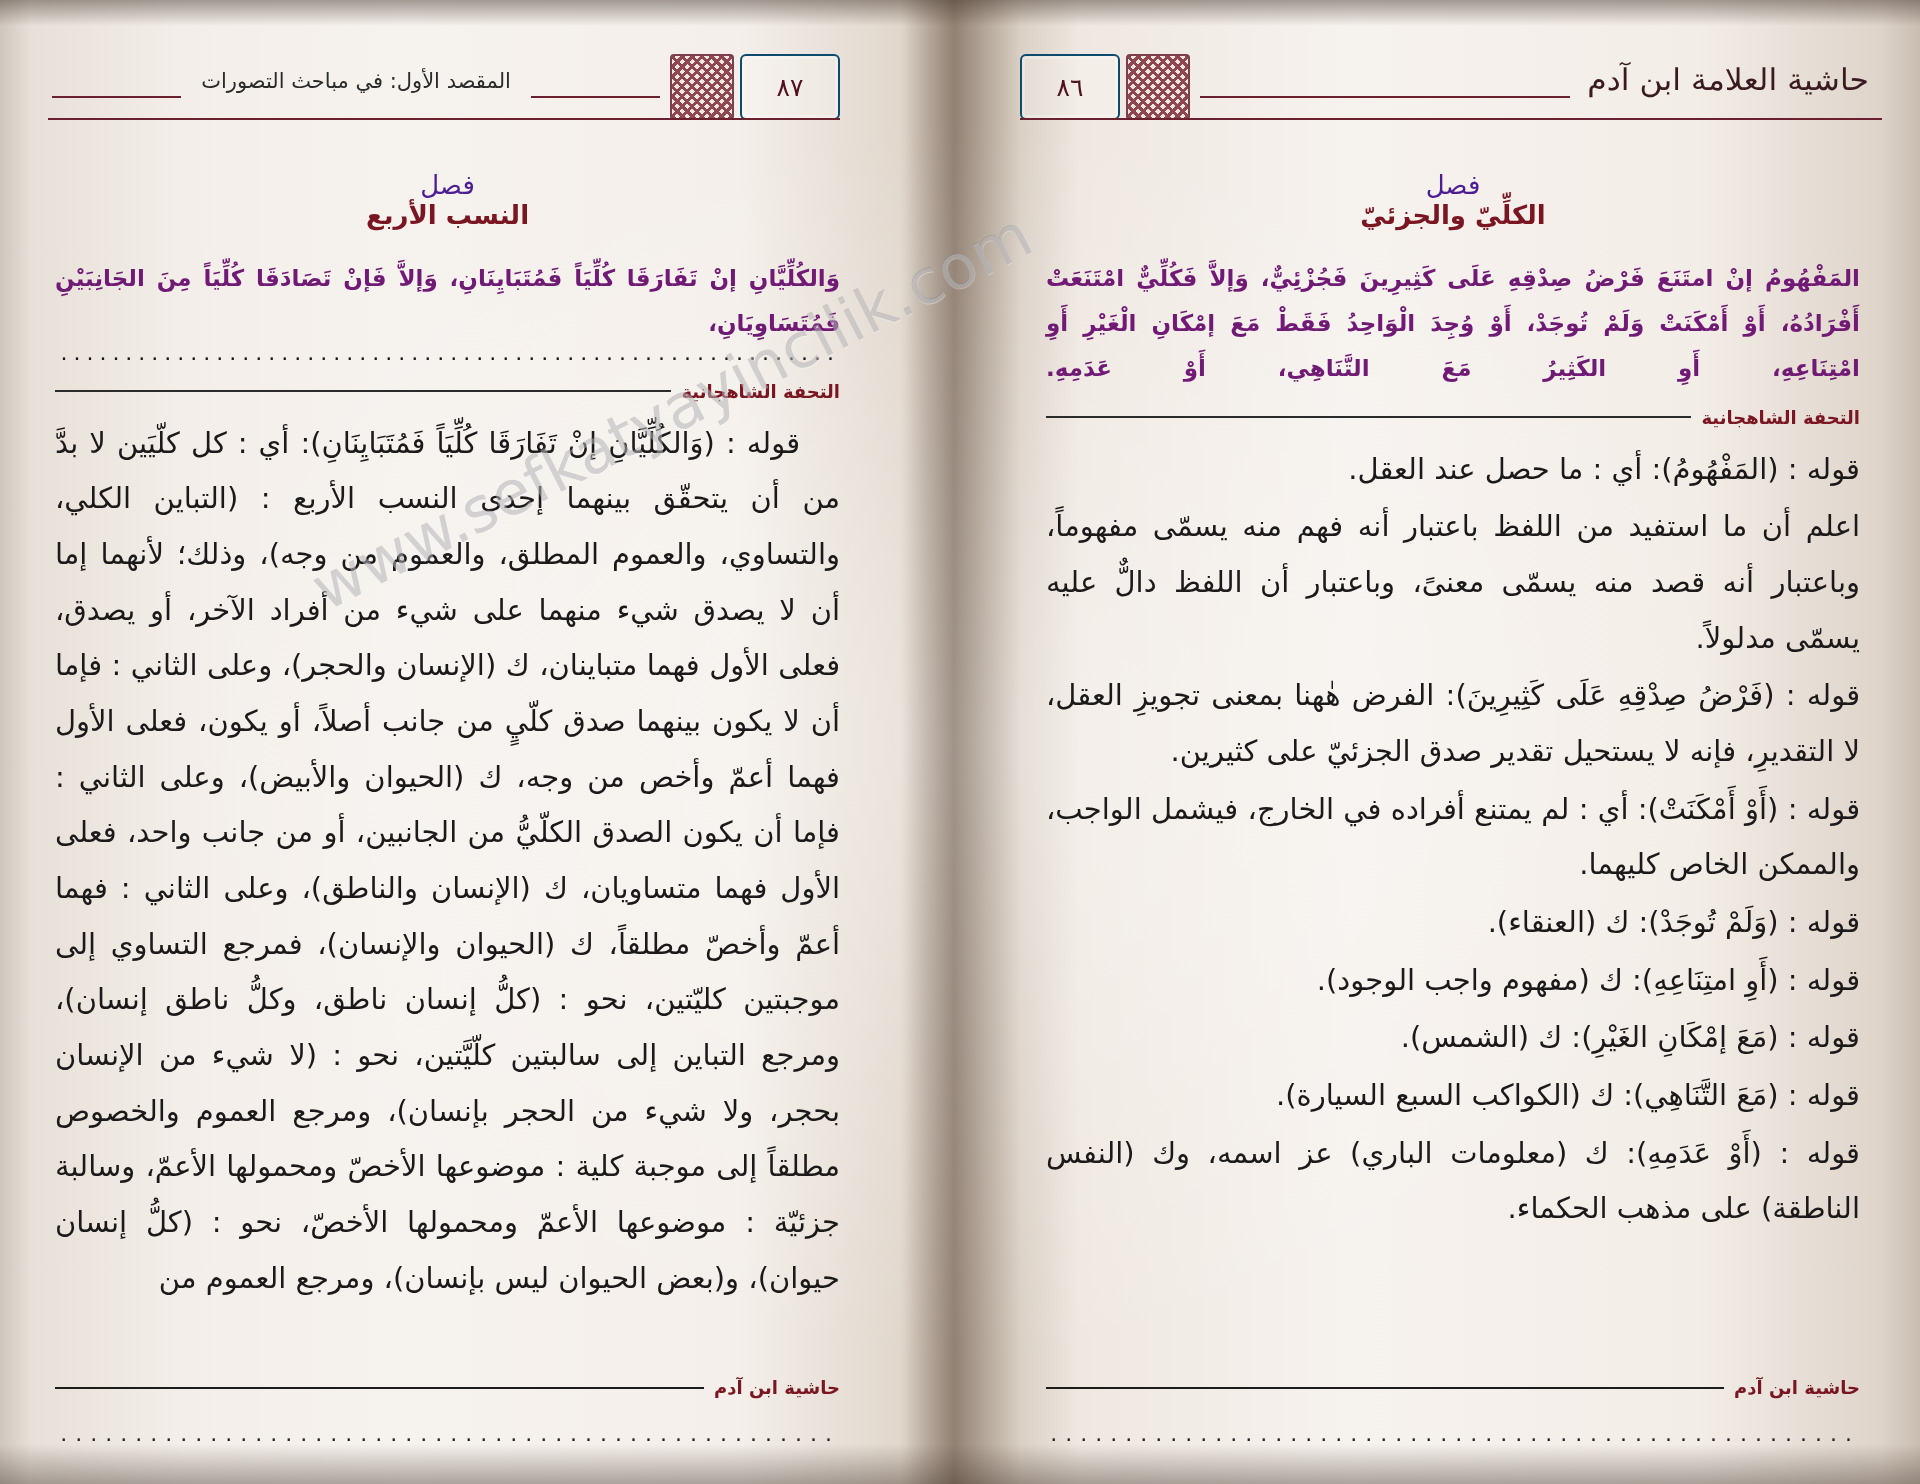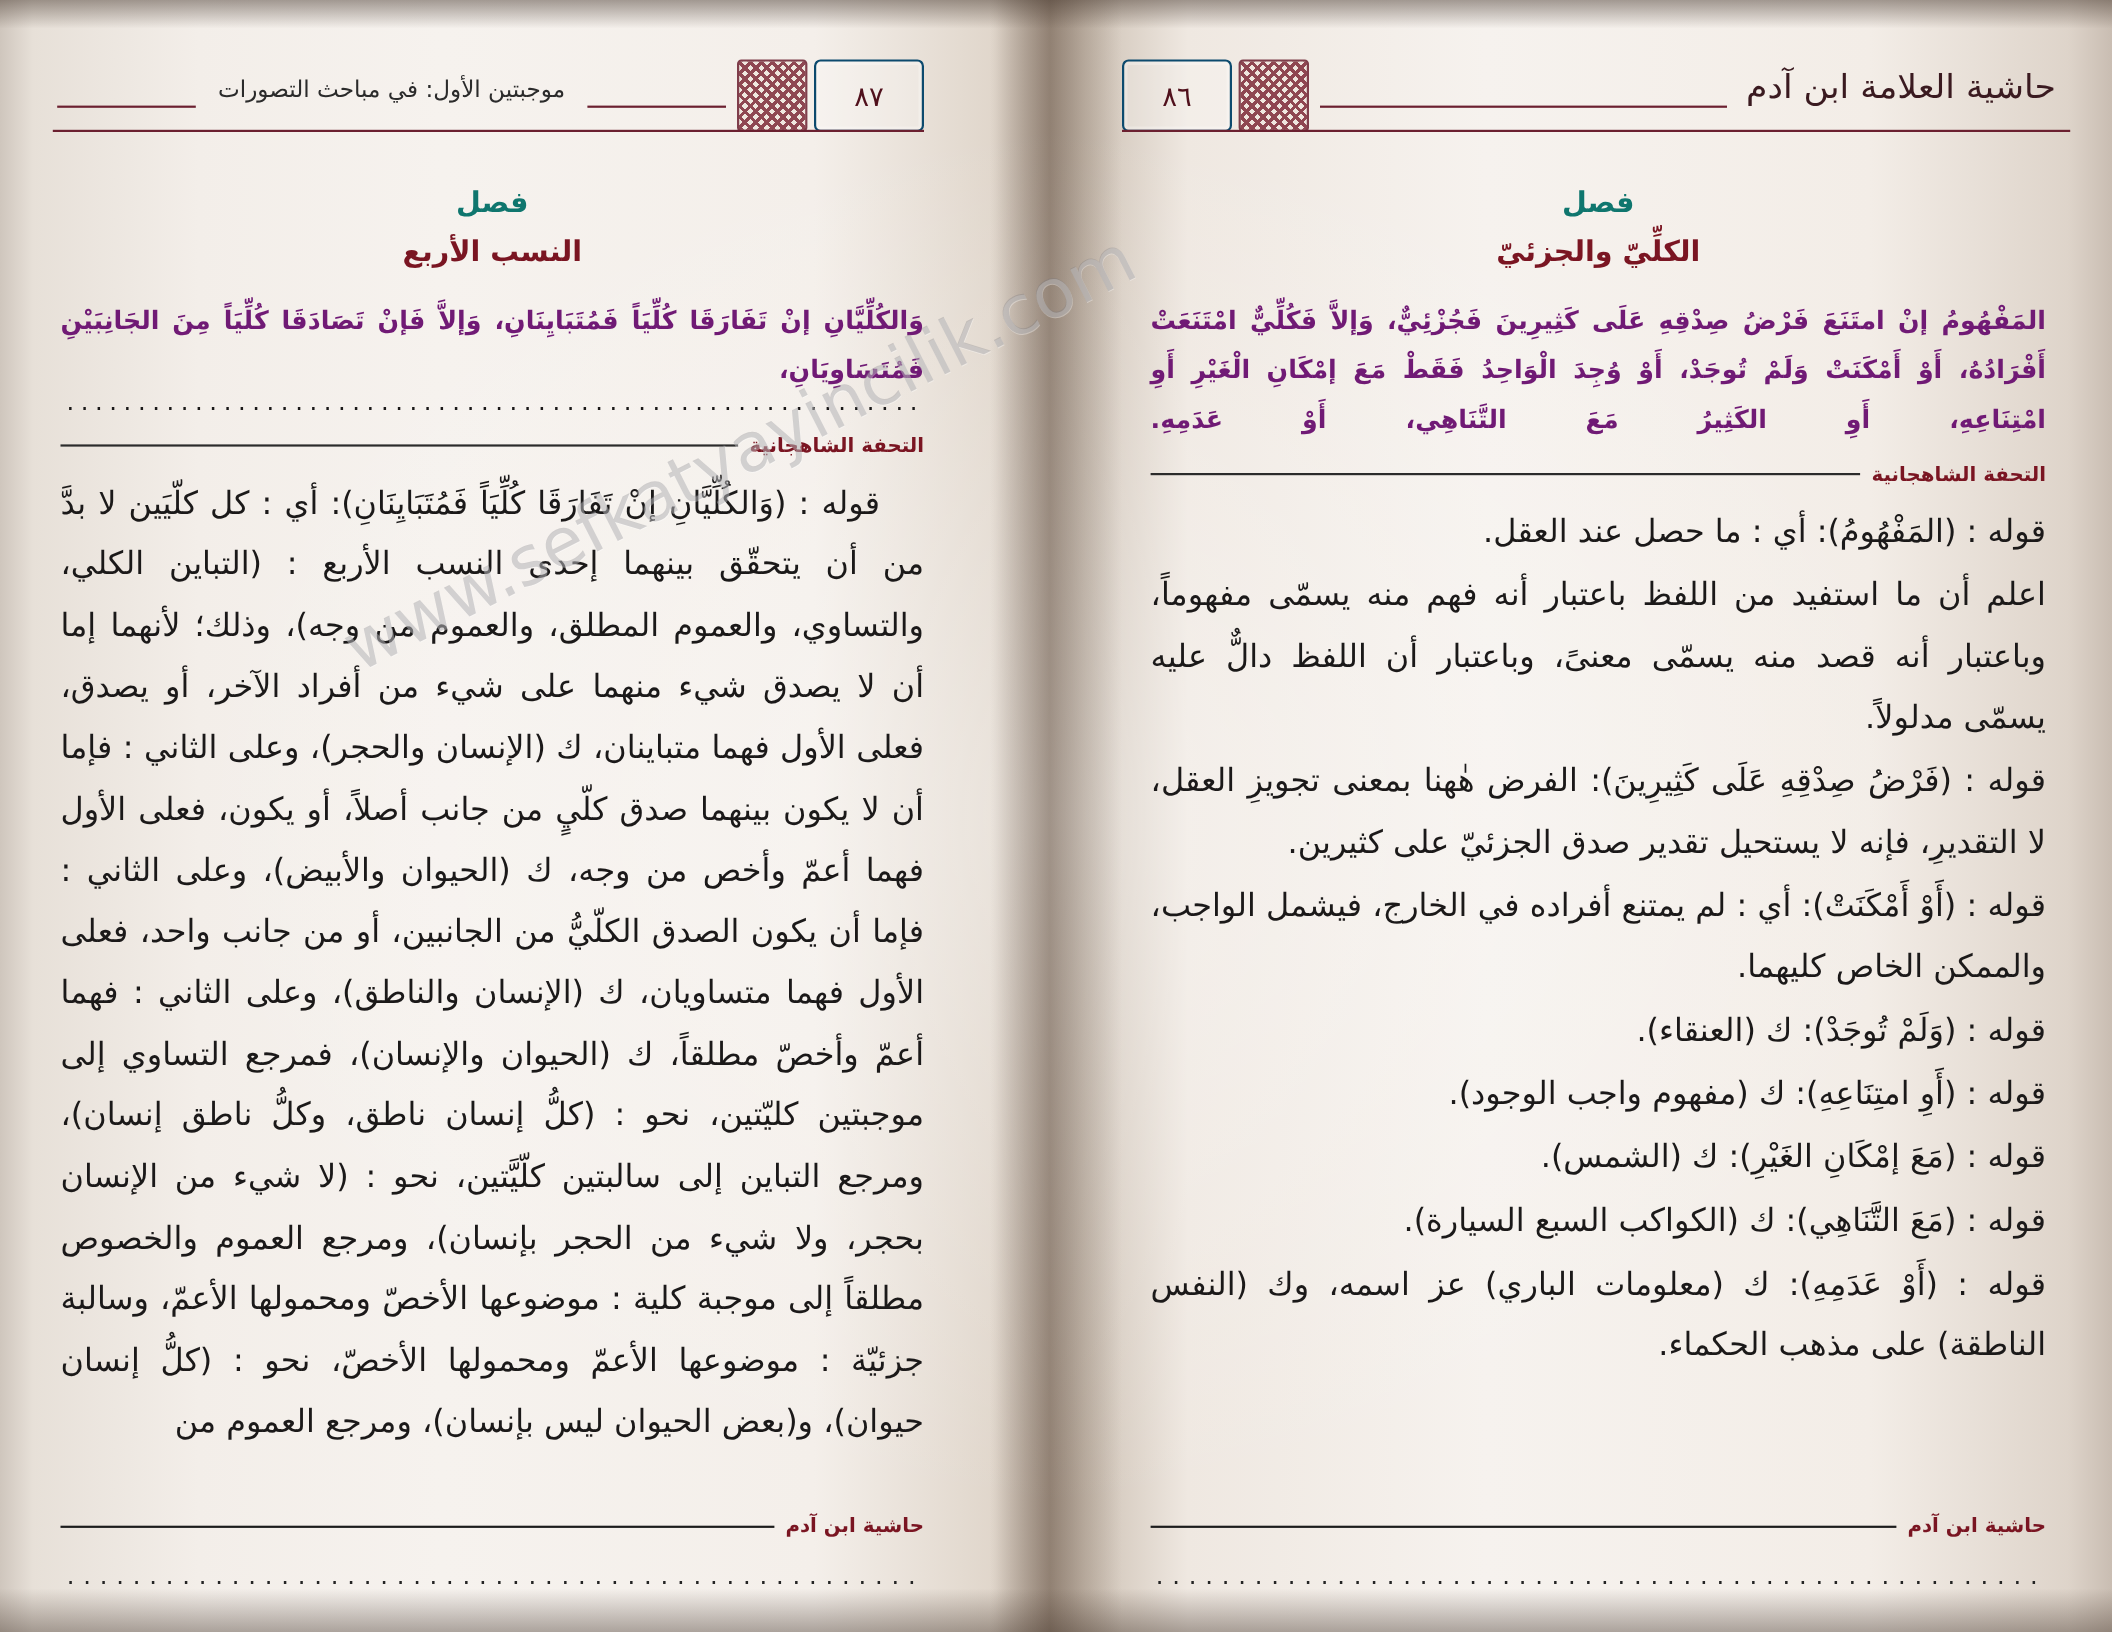--- a/index.html
+++ b/index.html
@@ -141,23 +141,22 @@
     background: #6b2030;
     top: 118px;
   }
   .hdr-underline.r { right: 38px; left: 60px; }
   .hdr-underline.l { left: 48px; right: 60px; }
 
   
   .fasl {
     text-align: center;
     font-size: 26px;
-    color: #0f766e;
-    font-weight: bold;
-    margin-bottom: 14px;
+    color: #4c1d95;
+    font-weight: normal;
   }
   .fasl-sub {
     text-align: center;
     font-size: 26px;
     color: #7a1522;
     font-weight: bold;
     margin-bottom: 26px;
   }
   .matn {
     font-size: 23px;
@@ -282,21 +281,21 @@
       <div class="foot-label">حاشية ابن آدم</div>
       <div class="foot-line"></div>
     </div>
     <div class="foot-dots" style="right:60px; left:86px;">.....................................................................................</div>
   </div>
 
   <div class="leaf leaf-left">
 
     <div class="hdr hdr-left">
       <div class="hdr-rule"></div>
-      <div class="hdr-title">موجبتين الأول: في مباحث التصورات</div>
+      <div class="hdr-title">المقصد الأول: في مباحث التصورات</div>
       <div class="hdr-rule"></div>
       <div class="ornament"></div>
       <div class="pagebox">٨٧</div>
     </div>
     <div class="hdr-underline l"></div>
 
     <div class="content" style="left:55px; right:60px; top:170px;">
       <div class="fasl">فصل</div>
       <div class="fasl-sub">النسب الأربع</div>
       <div class="matn">وَالكُلِّيَّانِ إنْ تَفَارَقَا كُلِّيَاً فَمُتَبَايِنَانِ، وَإلاَّ فَإنْ تَصَادَقَا كُلِّيَاً مِنَ الجَانِبَيْنِ فَمُتَسَاوِيَانِ،</div>

